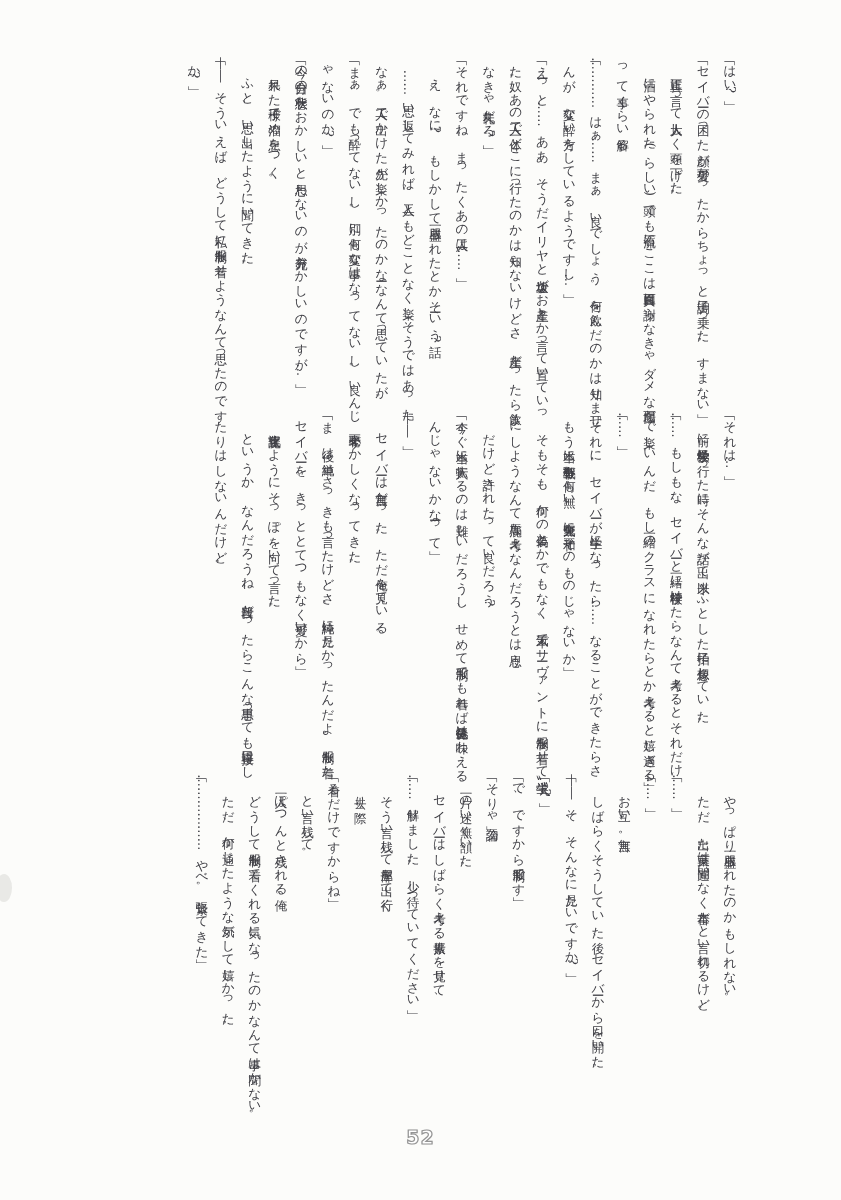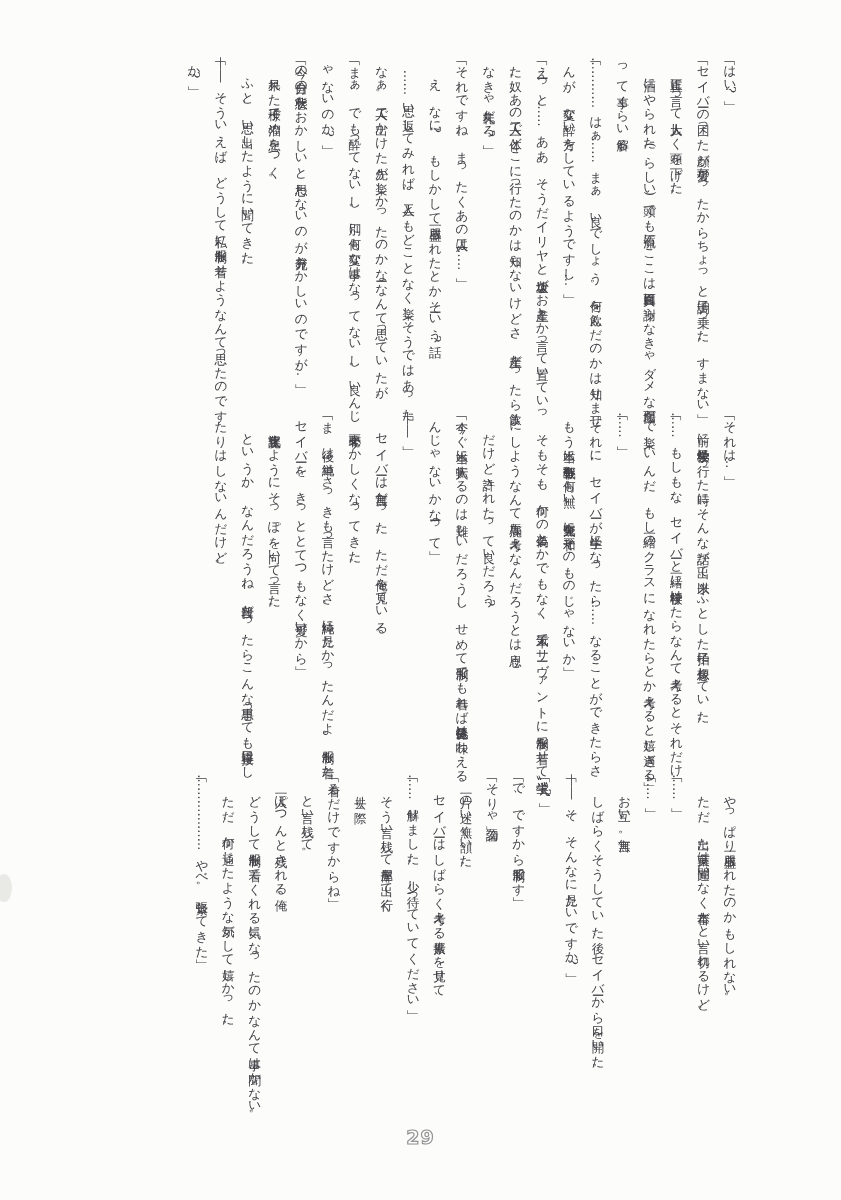--- a/index.html
+++ b/index.html
@@ -108,16 +108,16 @@
       <p>　そう言い残して部屋を出て行く。</p>
       <p>　去り際、</p>
       <p>「着るだけですからね」</p>
       <p>　と言い残して。</p>
       <p>　一人ぽつんと残される俺。</p>
       <p>　どうして制服を着てくれる気になったのかなんて事は聞かない。</p>
       <p>　ただ、何か通じたような気がして嬉しかった。</p>
       <p>「………………やべ。緊張してきた」</p>
     </section>
 
-  <div class="page-number">29</div>
+  <div class="page-number">52</div>
 
   <div class="speck"></div>
 </div>
 
 </body></html>

